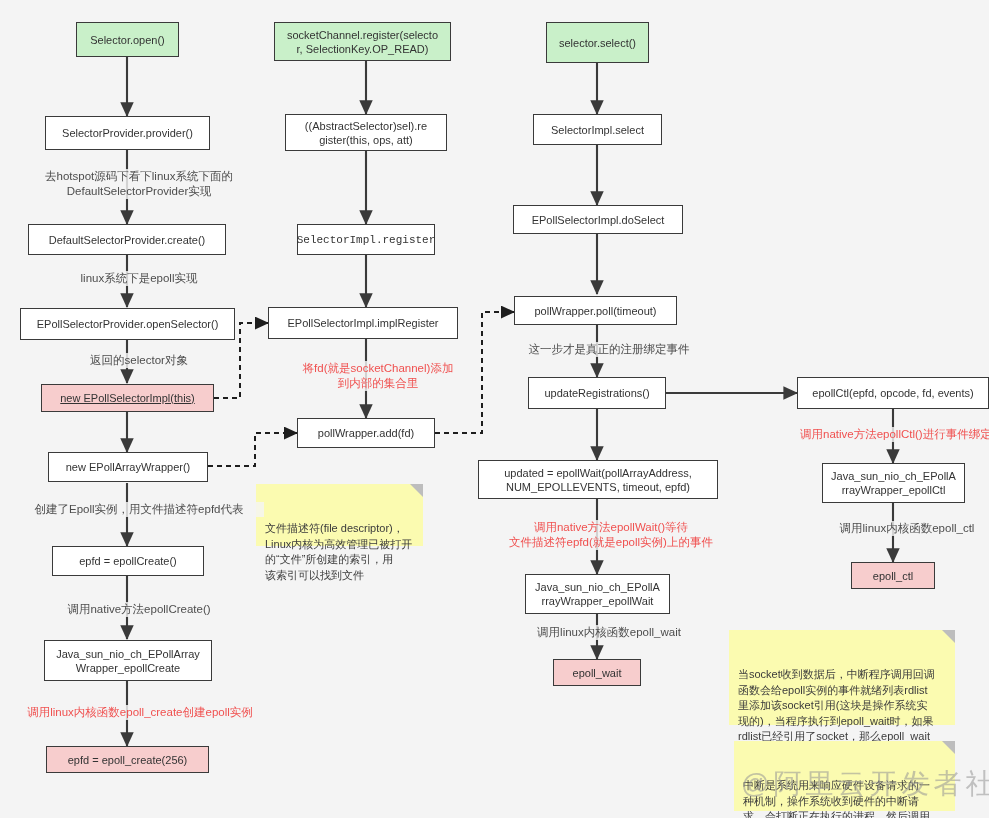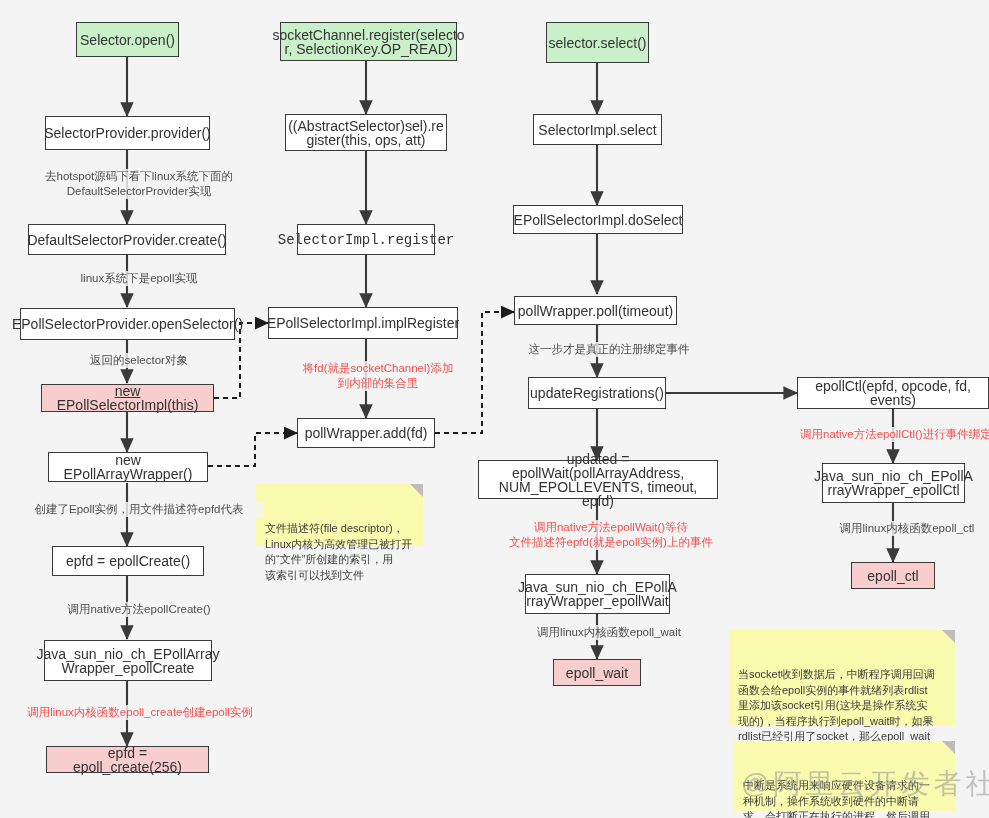--- a/index.html
+++ b/index.html
@@ -12,21 +12,21 @@
   }
   #canvas{position:absolute;left:0;top:0;width:989px;height:818px;}
   svg.wires{position:absolute;left:0;top:0;width:989px;height:818px;pointer-events:none;}
 
   .node{
     position:absolute;
     box-sizing:border-box;
     border:1.6px solid #3a3a3a;
     background:#ffffff;
     color:#333333;
-    font-size:14px;
+    font-size:11px;
     line-height:14px;
     display:flex;
     align-items:center;
     justify-content:center;
     text-align:center;
     padding:10px 5px;
     white-space:pre-line;
     z-index:3;
   }
   .node.green{background:#c9f0c9;}
@@ -140,21 +140,21 @@
 
   <div class="node" style="left:48px;top:452px;width:160px;height:30px;">new EPollArrayWrapper()</div>
 
   <div class="node" style="left:52px;top:546px;width:152px;height:30px;">epfd = epollCreate()</div>
 
   <div class="node" style="left:44px;top:640px;width:168px;height:41px;">Java_sun_nio_ch_EPollArray
 Wrapper_epollCreate</div>
 
   <div class="node pink" style="left:46px;top:746px;width:163px;height:27px;">epfd = epoll_create(256)</div>
 
-  <div class="node green" style="left:280px;top:22px;width:177px;height:39px;">socketChannel.register(selecto
+  <div class="node green" style="left:274px;top:22px;width:177px;height:39px;">socketChannel.register(selecto
 r, SelectionKey.OP_READ)</div>
 
   <div class="node" style="left:285px;top:114px;width:162px;height:37px;">((AbstractSelector)sel).re
 gister(this, ops, att)</div>
 
   <div class="node" style="left:297px;top:224px;width:138px;height:31px;font-family:Liberation Mono, monospace;">SelectorImpl.register</div>
 
   <div class="node" style="left:268px;top:307px;width:190px;height:32px;">EPollSelectorImpl.implRegister</div>
 
   <div class="node" style="left:297px;top:418px;width:138px;height:30px;">pollWrapper.add(fd)</div>

